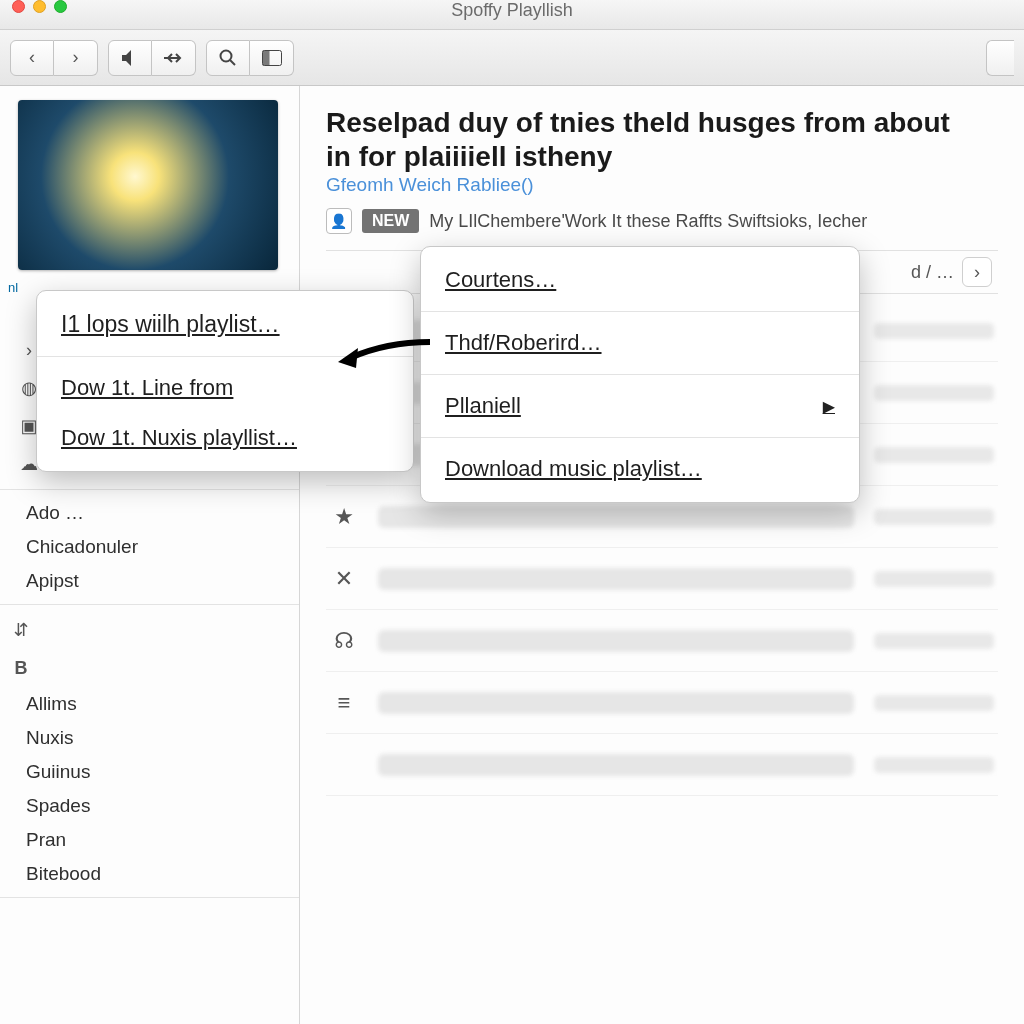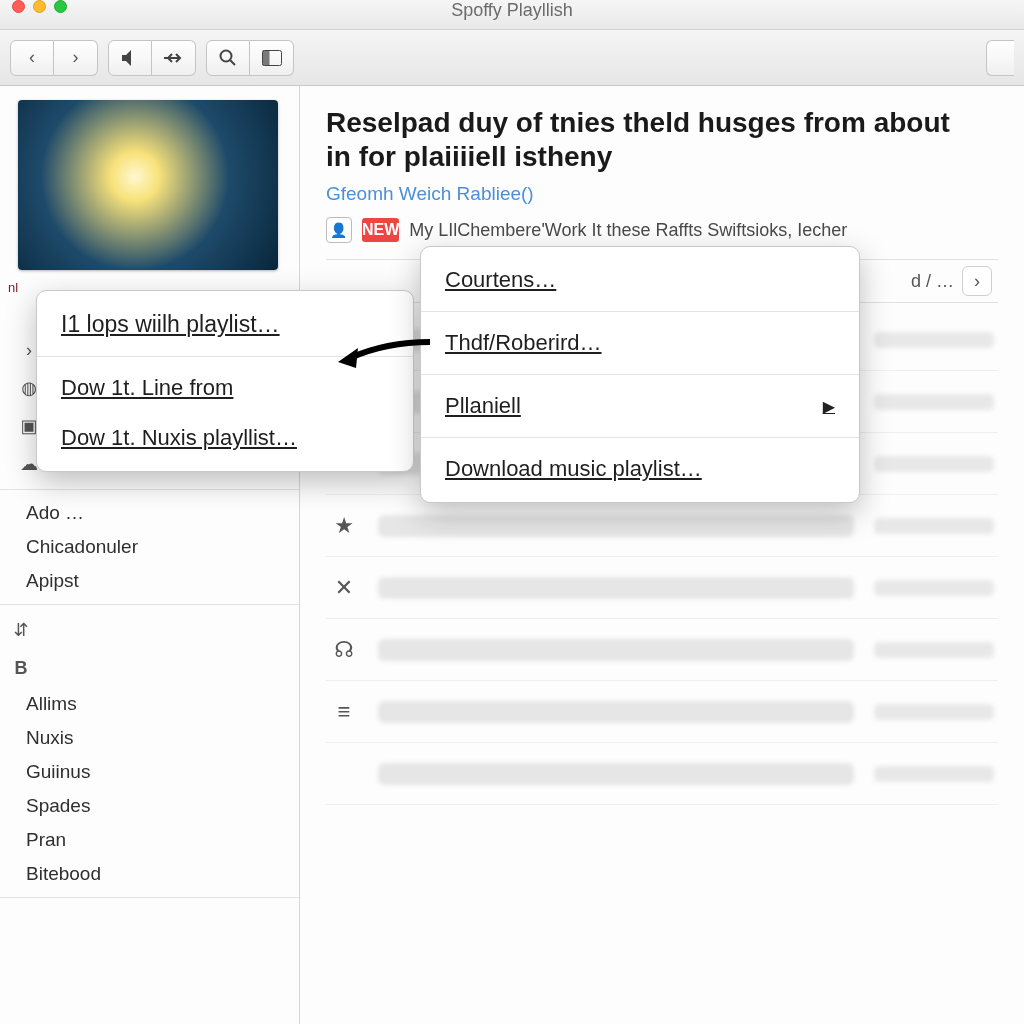--- a/index.html
+++ b/index.html
@@ -21,34 +21,34 @@
   .btngrp .tbtn + .tbtn { border-left:none; }
   .btngrp .tbtn:first-child { border-radius:6px 0 0 6px; }
   .btngrp .tbtn:last-child { border-radius:0 6px 6px 0; }
   .spacer { flex:1; }
   .toolbar .right-box { width:28px; height:36px; background:linear-gradient(#fff,#f0f0f0); border:1px solid #c4c4c4; border-radius:6px 0 0 6px; border-right:none; }
 
   
   .content { display:flex; height: calc(1024px - 30px - 56px); background:#fdfdfd; }
   .sidebar { width:300px; border-right:1px solid #d6d6d6; display:flex; flex-direction:column; padding-top:10px; }
   .artwork { width:260px; height:170px; margin:4px 18px 8px 18px; border-radius:4px; background: radial-gradient(circle at 45% 45%, #fff8d0 0%, #f8e27a 14%, #1e4a6a 55%, #08263a 100%); box-shadow: 0 1px 3px rgba(0,0,0,0.3); }
-  .side-label { font-size:13px; color:#7f1d1d; margin-left:8px; margin-top:2px; }
+  .side-label { font-size:13px; color:#0369a1; margin-left:8px; margin-top:2px; }
 
   .side-list { margin-top:36px; }
   .side-sep { height:1px; background:#e3e3e3; margin:6px 0; }
   .sitem { display:flex; align-items:center; gap:10px; padding:8px 18px; font-size:20px; color:#2f2f2f; cursor:pointer; }
   .sitem .sicon { width:22px; height:22px; display:flex; align-items:center; justify-content:center; color:#555; font-size:18px; }
   .sitem.small { font-size:19px; padding:6px 26px; }
 
   .main { flex:1; padding:20px 26px 0 26px; overflow:hidden; position:relative; }
   .page-title { font-size:28px; font-weight:700; color:#1a1a1a; line-height:1.2; max-width:640px; }
-  .byline { margin-top:10px; font-size:19px; color:#4a90d9; }
+  .byline { margin-top:1px; font-size:19px; color:#4a90d9; }
   .metarow { margin-top:12px; display:flex; align-items:center; gap:10px; }
   .avatar-badge { width:26px; height:26px; border:1px solid #bcbcbc; border-radius:4px; display:flex; align-items:center; justify-content:center; background:#fff; font-size:14px; color:#333; }
-  .newbadge { background:#ef4444; color:#fff; font-weight:700; font-size:16px; padding:3px 0; border-radius:3px; }
+  .newbadge { background:#737373; color:#fff; font-weight:700; font-size:16px; padding:3px 10px; border-radius:3px; }
   .metatext { font-size:18px; color:#4a4a4a; white-space:nowrap; overflow:hidden; text-overflow:ellipsis; }
 
   .tabs-row { margin-top:16px; height:44px; border-top:1px solid #e1e1e1; border-bottom:1px solid #e1e1e1; display:flex; align-items:center; justify-content:space-between; padding-right:6px; }
   .tabs-row .tabright { display:flex; align-items:center; gap:8px; font-size:18px; color:#555; }
   .chevbtn { width:30px; height:30px; border:1px solid #cfcfcf; border-radius:6px; display:flex; align-items:center; justify-content:center; background:#fff; cursor:pointer; }
 
   .tracklist { margin-top:6px; }
   .track { display:flex; align-items:center; height:62px; border-bottom:1px solid #efefef; gap:20px; padding:0 4px; }
   .track .ticon { width:28px; display:flex; justify-content:center; color:#565656; font-size:22px; }
   .track .ttitle { flex:1; height:22px; border-radius:6px; background:#e6e6e6; filter: blur(2px); }

